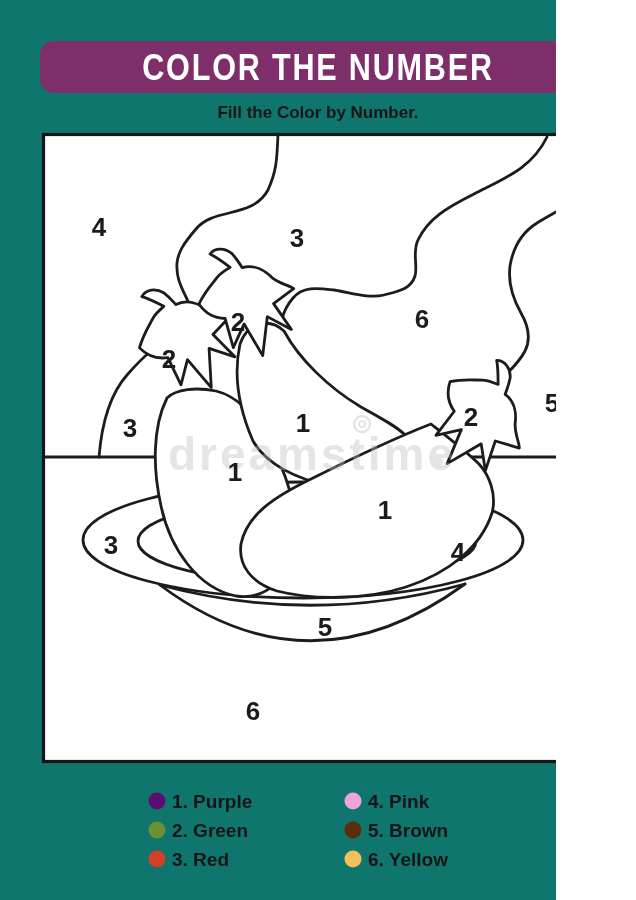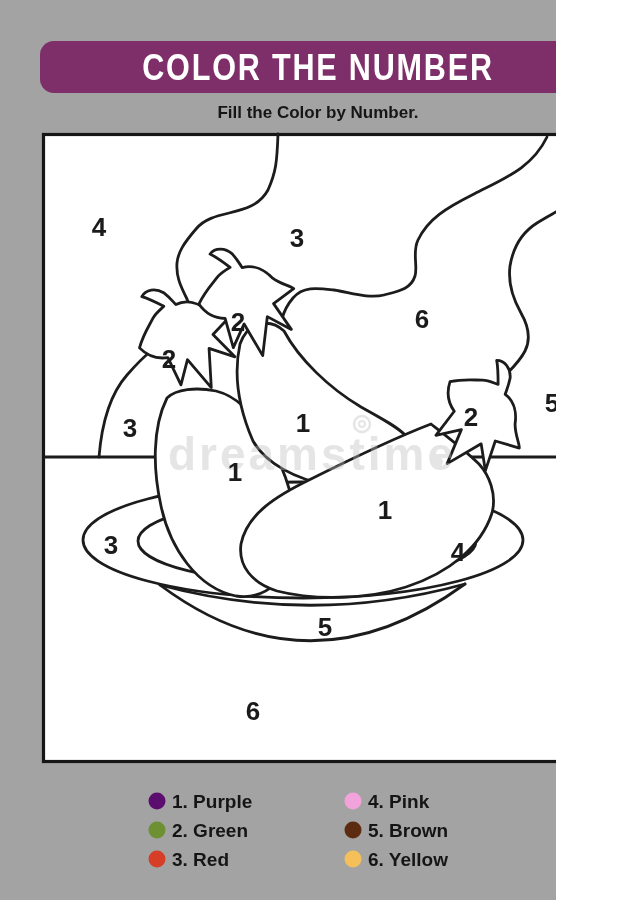--- a/index.html
+++ b/index.html
@@ -1,16 +1,16 @@
 <!DOCTYPE html>
 <html><head>
 <meta charset="utf-8">
 <style>
   html,body{margin:0;padding:0;background:#ffffff;}
-  .page{position:relative;width:556px;height:900px;background:#a3a3a3;overflow:hidden;
+  .page{position:relative;width:556px;height:900px;background:#0f766e;overflow:hidden;
         font-family:"Liberation Sans", sans-serif;}
   svg{display:block}
   text{font-family:"Liberation Sans", sans-serif;}
   .num{font-weight:bold;font-size:26px;fill:#1b1b1b;}
   .legend-label{font-weight:bold;font-size:19px;fill:#151515;}
   .outline{fill:none;stroke:#1c1c1c;stroke-width:2.8;stroke-linecap:round;}
   .whitefill{fill:#ffffff;stroke:#1c1c1c;stroke-width:2.8;stroke-linejoin:round;}
 </style>
 </head>
 <body>

